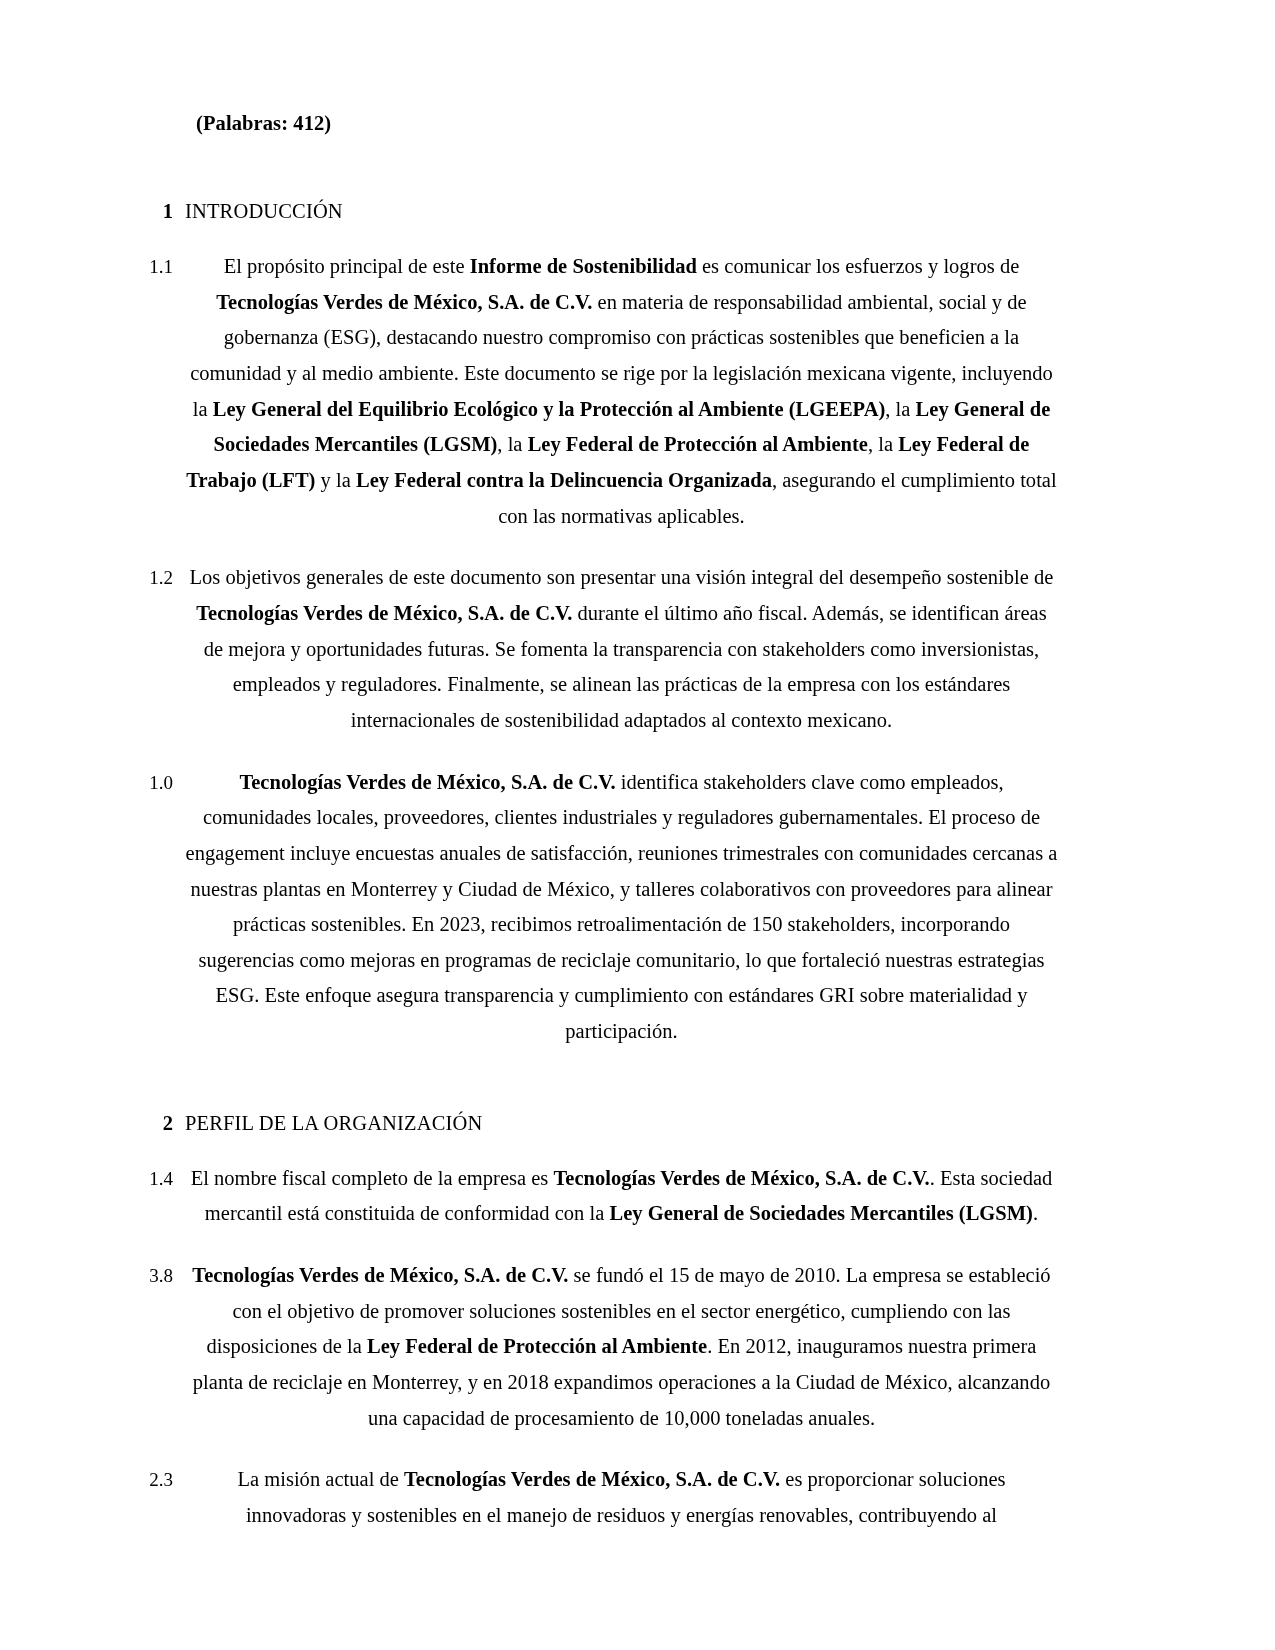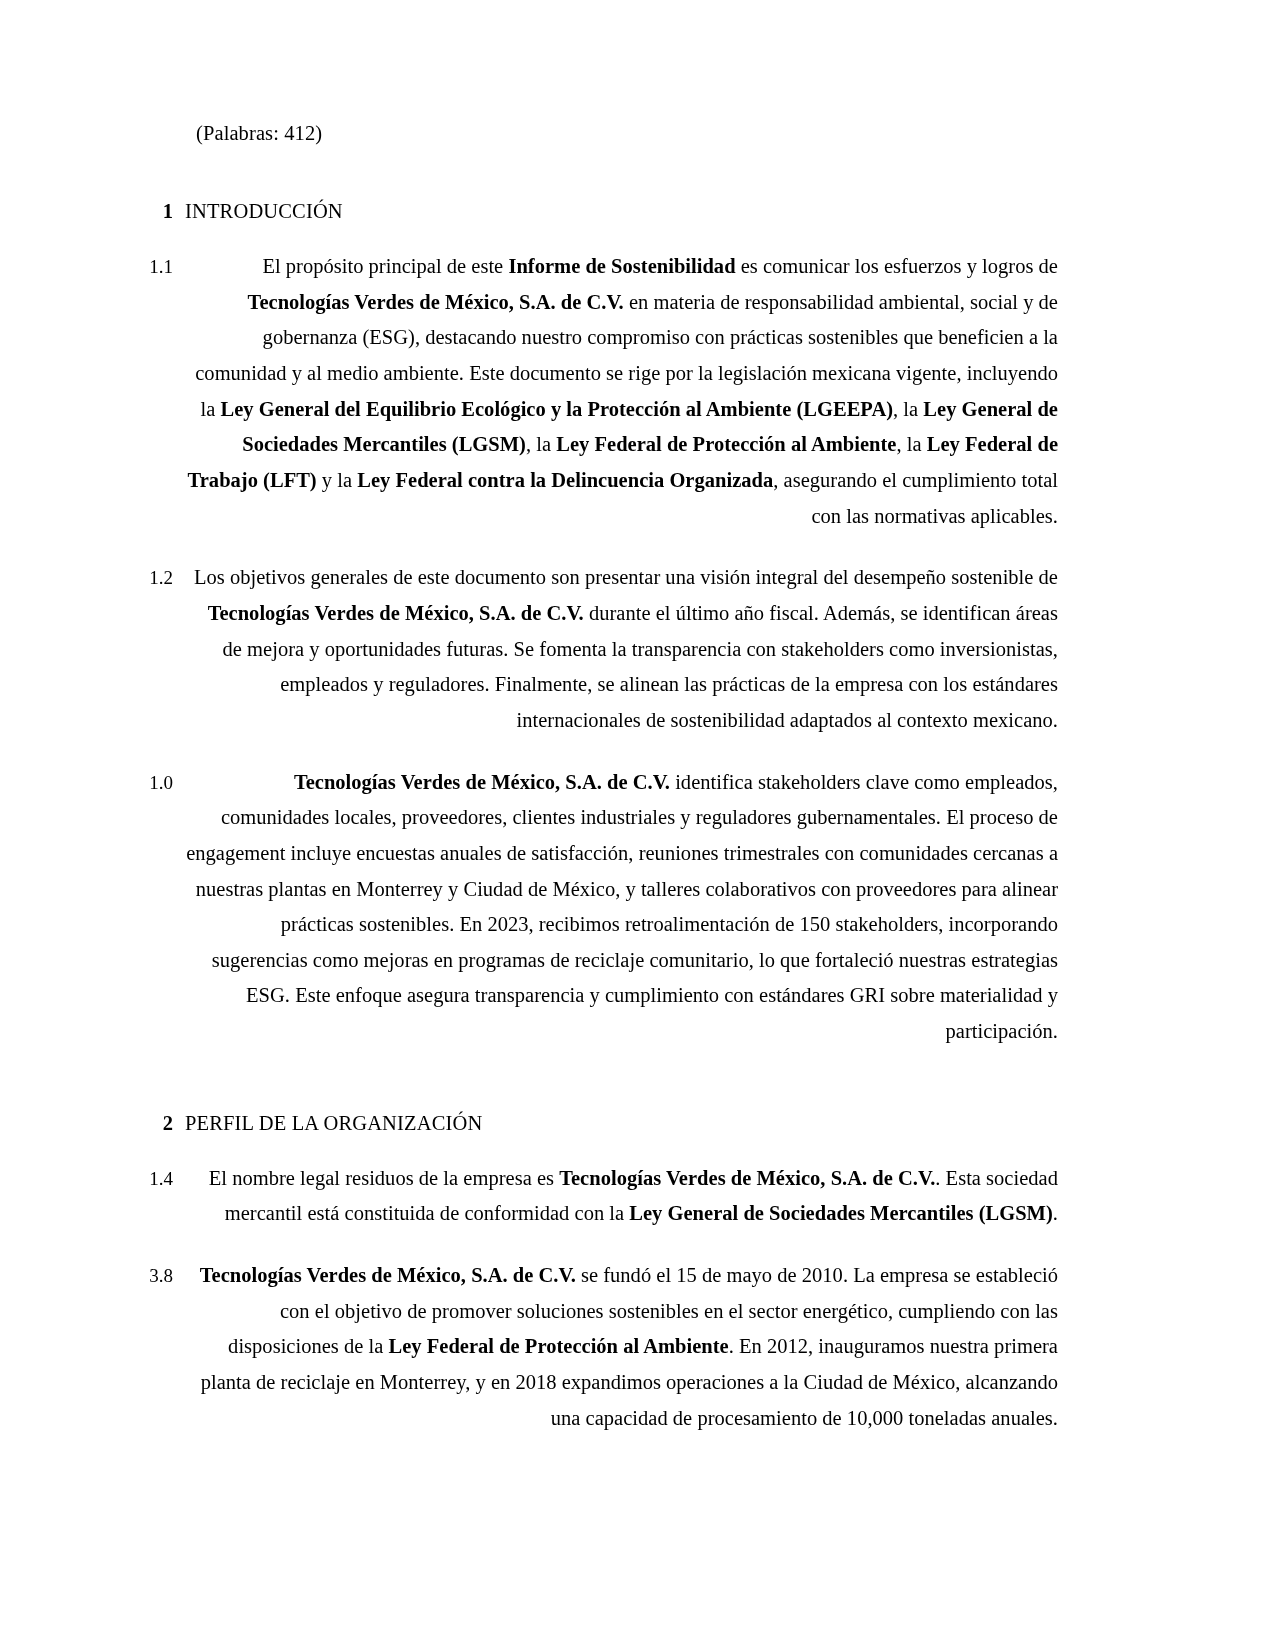--- a/index.html
+++ b/index.html
@@ -19,24 +19,25 @@
     position: relative;
     width: 1275px;
     height: 1650px;
     box-sizing: border-box;
     padding: 0;
     overflow: hidden;
   }
   .wordcount {
     position: absolute;
     left: 196px;
-    top: 120px;
+    top: 110px;
     font-size: 20.5px;
     line-height: 1.35;
     letter-spacing: 0.1px;
+    font-weight: bold;
   }
   .content {
     position: absolute;
     left: 0;
     top: 200px;
     width: 1275px;
   }
   
   .heading-row {
     display: flex;
@@ -73,21 +74,21 @@
     padding-right: 12px;
     box-sizing: border-box;
     font-size: 19px;
     line-height: 1.74;
   }
   .para-text {
     width: 873px;
     flex: 0 0 873px;
     font-size: 20.5px;
     line-height: 1.74;
-    text-align: right;
+    text-align: center;
     letter-spacing: 0.02px;
   }
   .para-text b {
     font-weight: bold;
   }
 </style>
 </head>
 <body>
 
 <div class="page">
@@ -116,23 +117,27 @@
       <div class="para-text"><b>Tecnologías Verdes de México, S.A. de C.V.</b><span> identifica stakeholders clave como empleados, comunidades locales, proveedores, clientes industriales y reguladores gubernamentales. El proceso de engagement incluye encuestas anuales de satisfacción, reuniones trimestrales con comunidades cercanas a nuestras plantas en Monterrey y Ciudad de México, y talleres colaborativos con proveedores para alinear prácticas sostenibles. En 2023, recibimos retroalimentación de 150 stakeholders, incorporando sugerencias como mejoras en programas de reciclaje comunitario, lo que fortaleció nuestras estrategias ESG. Este enfoque asegura transparencia y cumplimiento con estándares GRI sobre materialidad y participación.</span></div>
     </div>
 
     <div class="heading-row spaced">
       <div class="heading-num">2</div>
       <div class="heading-text">PERFIL DE LA ORGANIZACIÓN</div>
     </div>
 
     <div class="para-row">
       <div class="para-num">1.4</div>
-      <div class="para-text"><span>El nombre legal residuos de la empresa es </span><b>Tecnologías Verdes de México, S.A. de C.V.</b><span>. Esta sociedad mercantil está constituida de conformidad con la </span><b>Ley General de Sociedades Mercantiles (LGSM)</b><span>.</span></div>
+      <div class="para-text"><span>El nombre fiscal completo de la empresa es </span><b>Tecnologías Verdes de México, S.A. de C.V.</b><span>. Esta sociedad mercantil está constituida de conformidad con la </span><b>Ley General de Sociedades Mercantiles (LGSM)</b><span>.</span></div>
     </div>
 
     <div class="para-row">
       <div class="para-num">3.8</div>
       <div class="para-text"><b>Tecnologías Verdes de México, S.A. de C.V.</b><span> se fundó el 15 de mayo de 2010. La empresa se estableció con el objetivo de promover soluciones sostenibles en el sector energético, cumpliendo con las disposiciones de la </span><b>Ley Federal de Protección al Ambiente</b><span>. En 2012, inauguramos nuestra primera planta de reciclaje en Monterrey, y en 2018 expandimos operaciones a la Ciudad de México, alcanzando una capacidad de procesamiento de 10,000 toneladas anuales.</span></div>
     </div>
 
+    <div class="para-row">
+      <div class="para-num">2.3</div>
+      <div class="para-text"><span>La misión actual de </span><b>Tecnologías Verdes de México, S.A. de C.V.</b><span> es proporcionar soluciones innovadoras y sostenibles en el manejo de residuos y energías renovables, contribuyendo al</span></div>
+    </div>
   </div>
 
 </div>
 
 </body></html>

